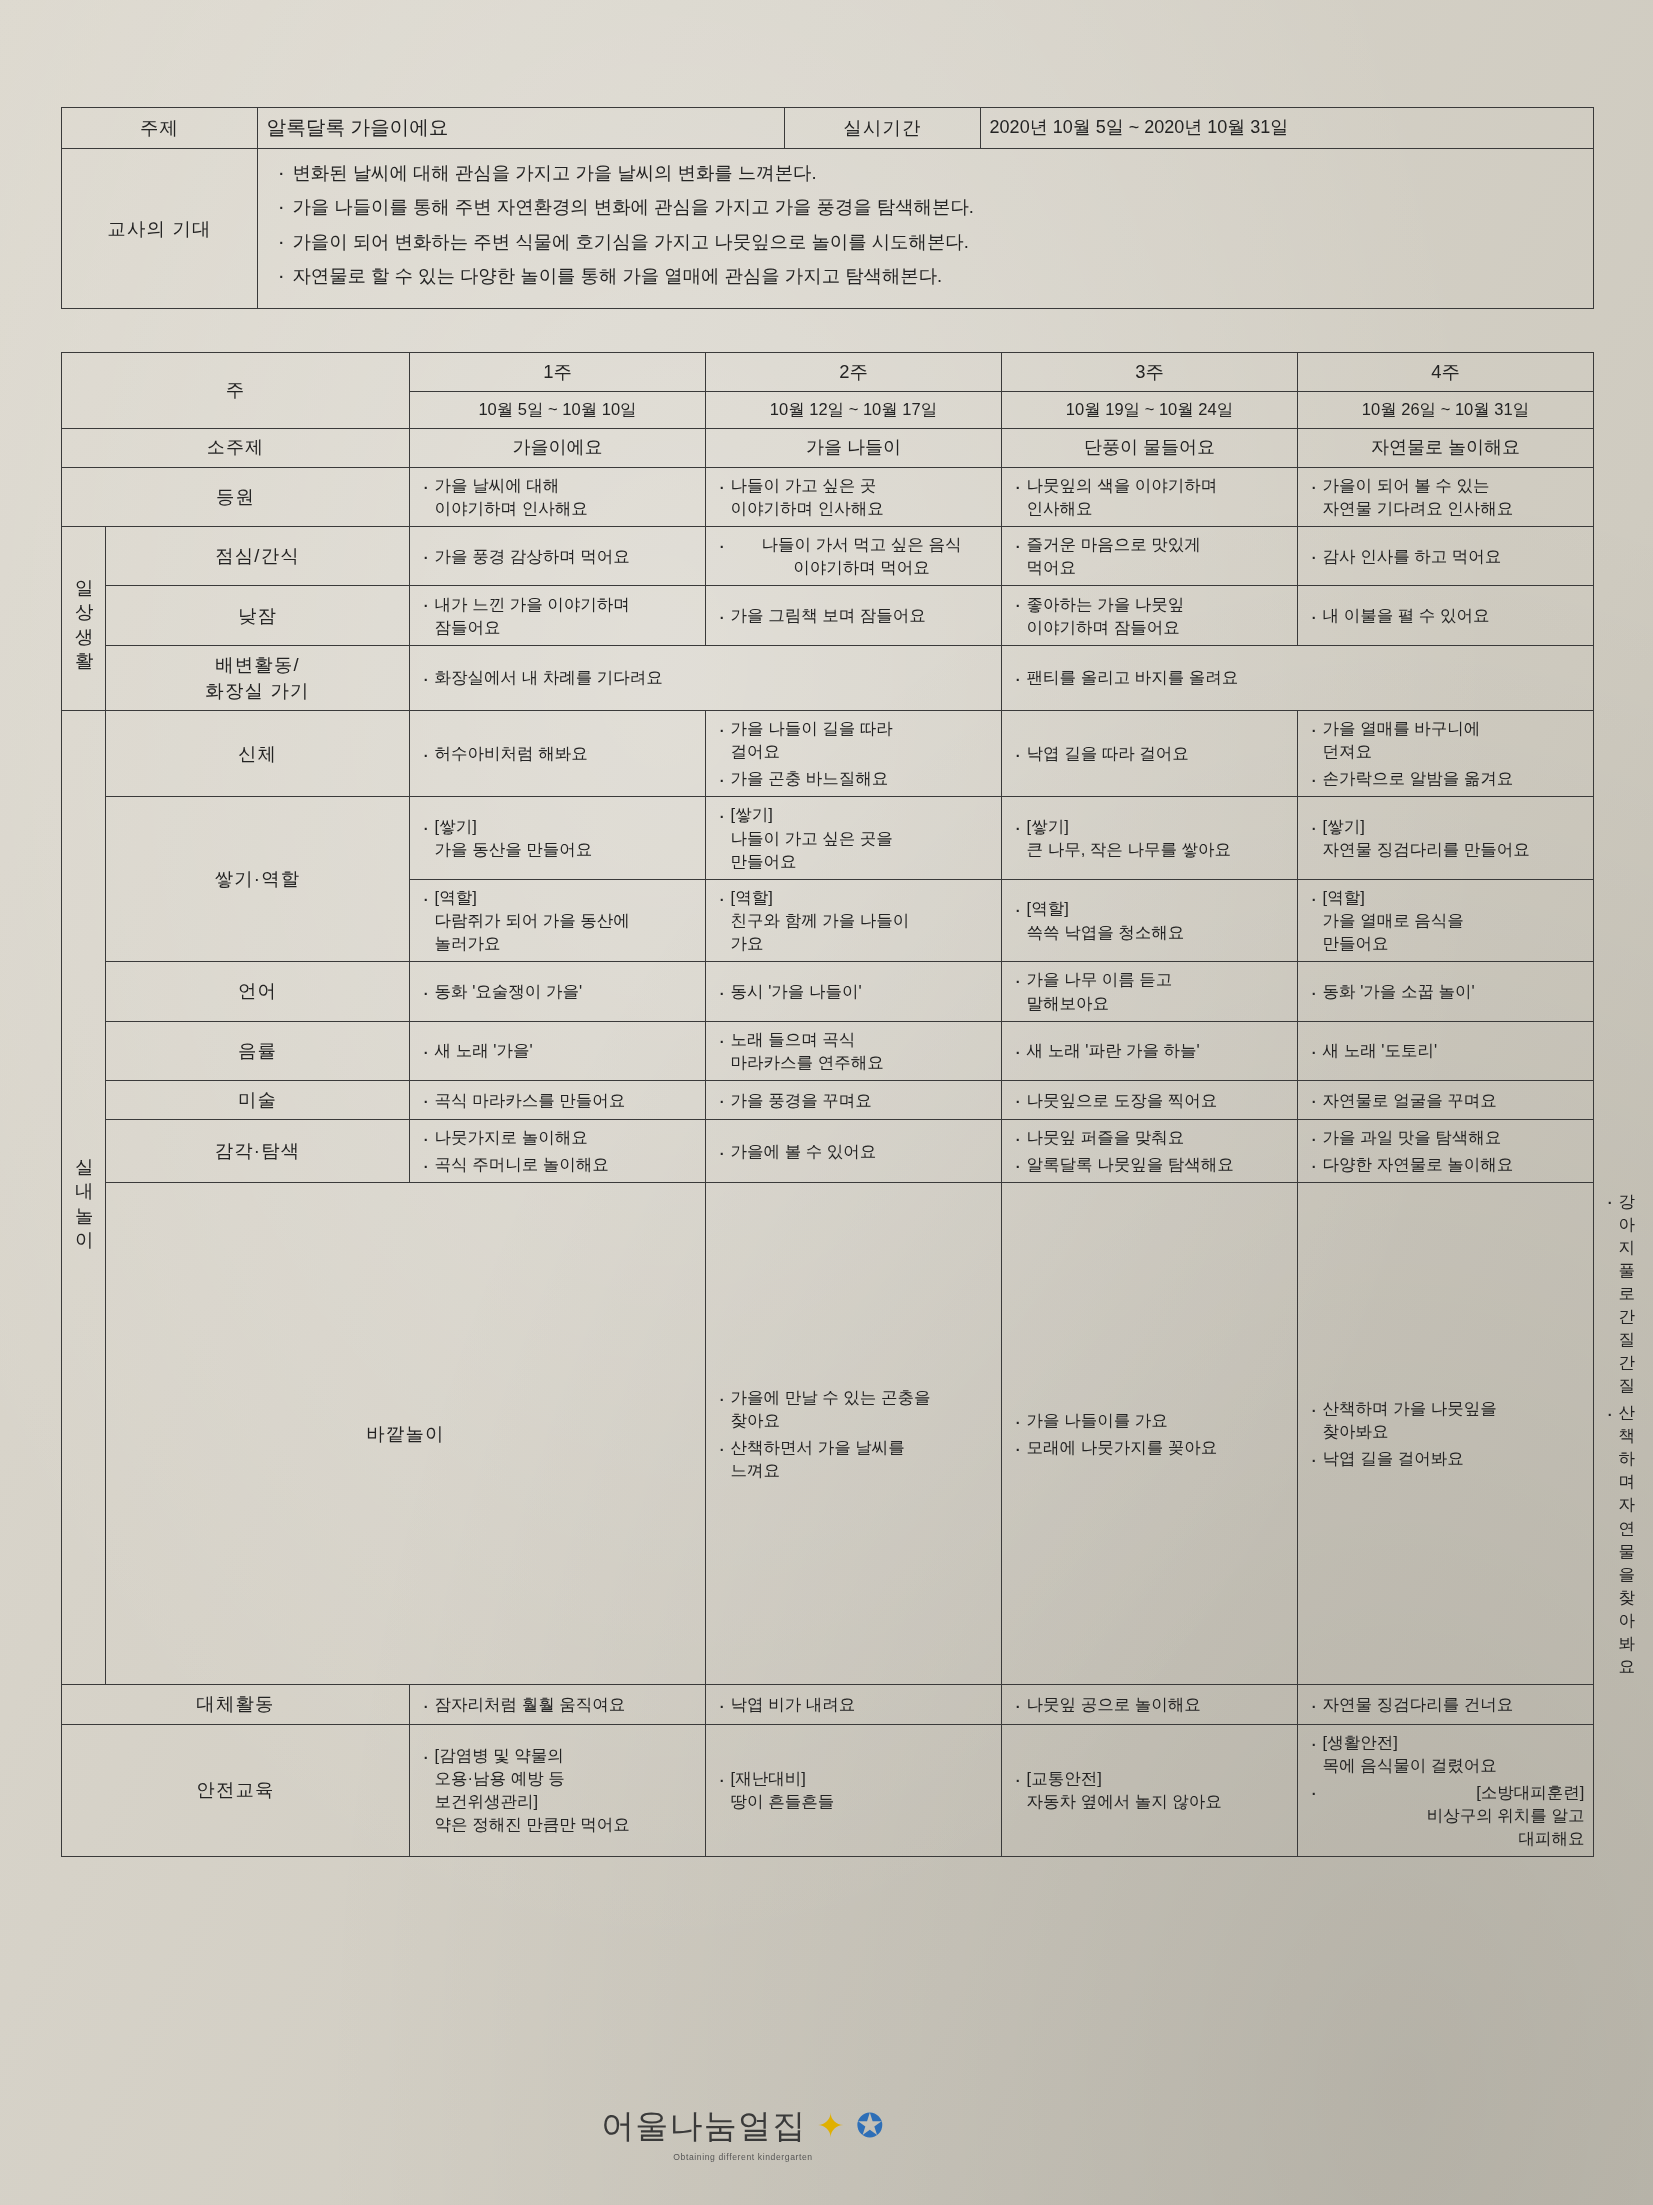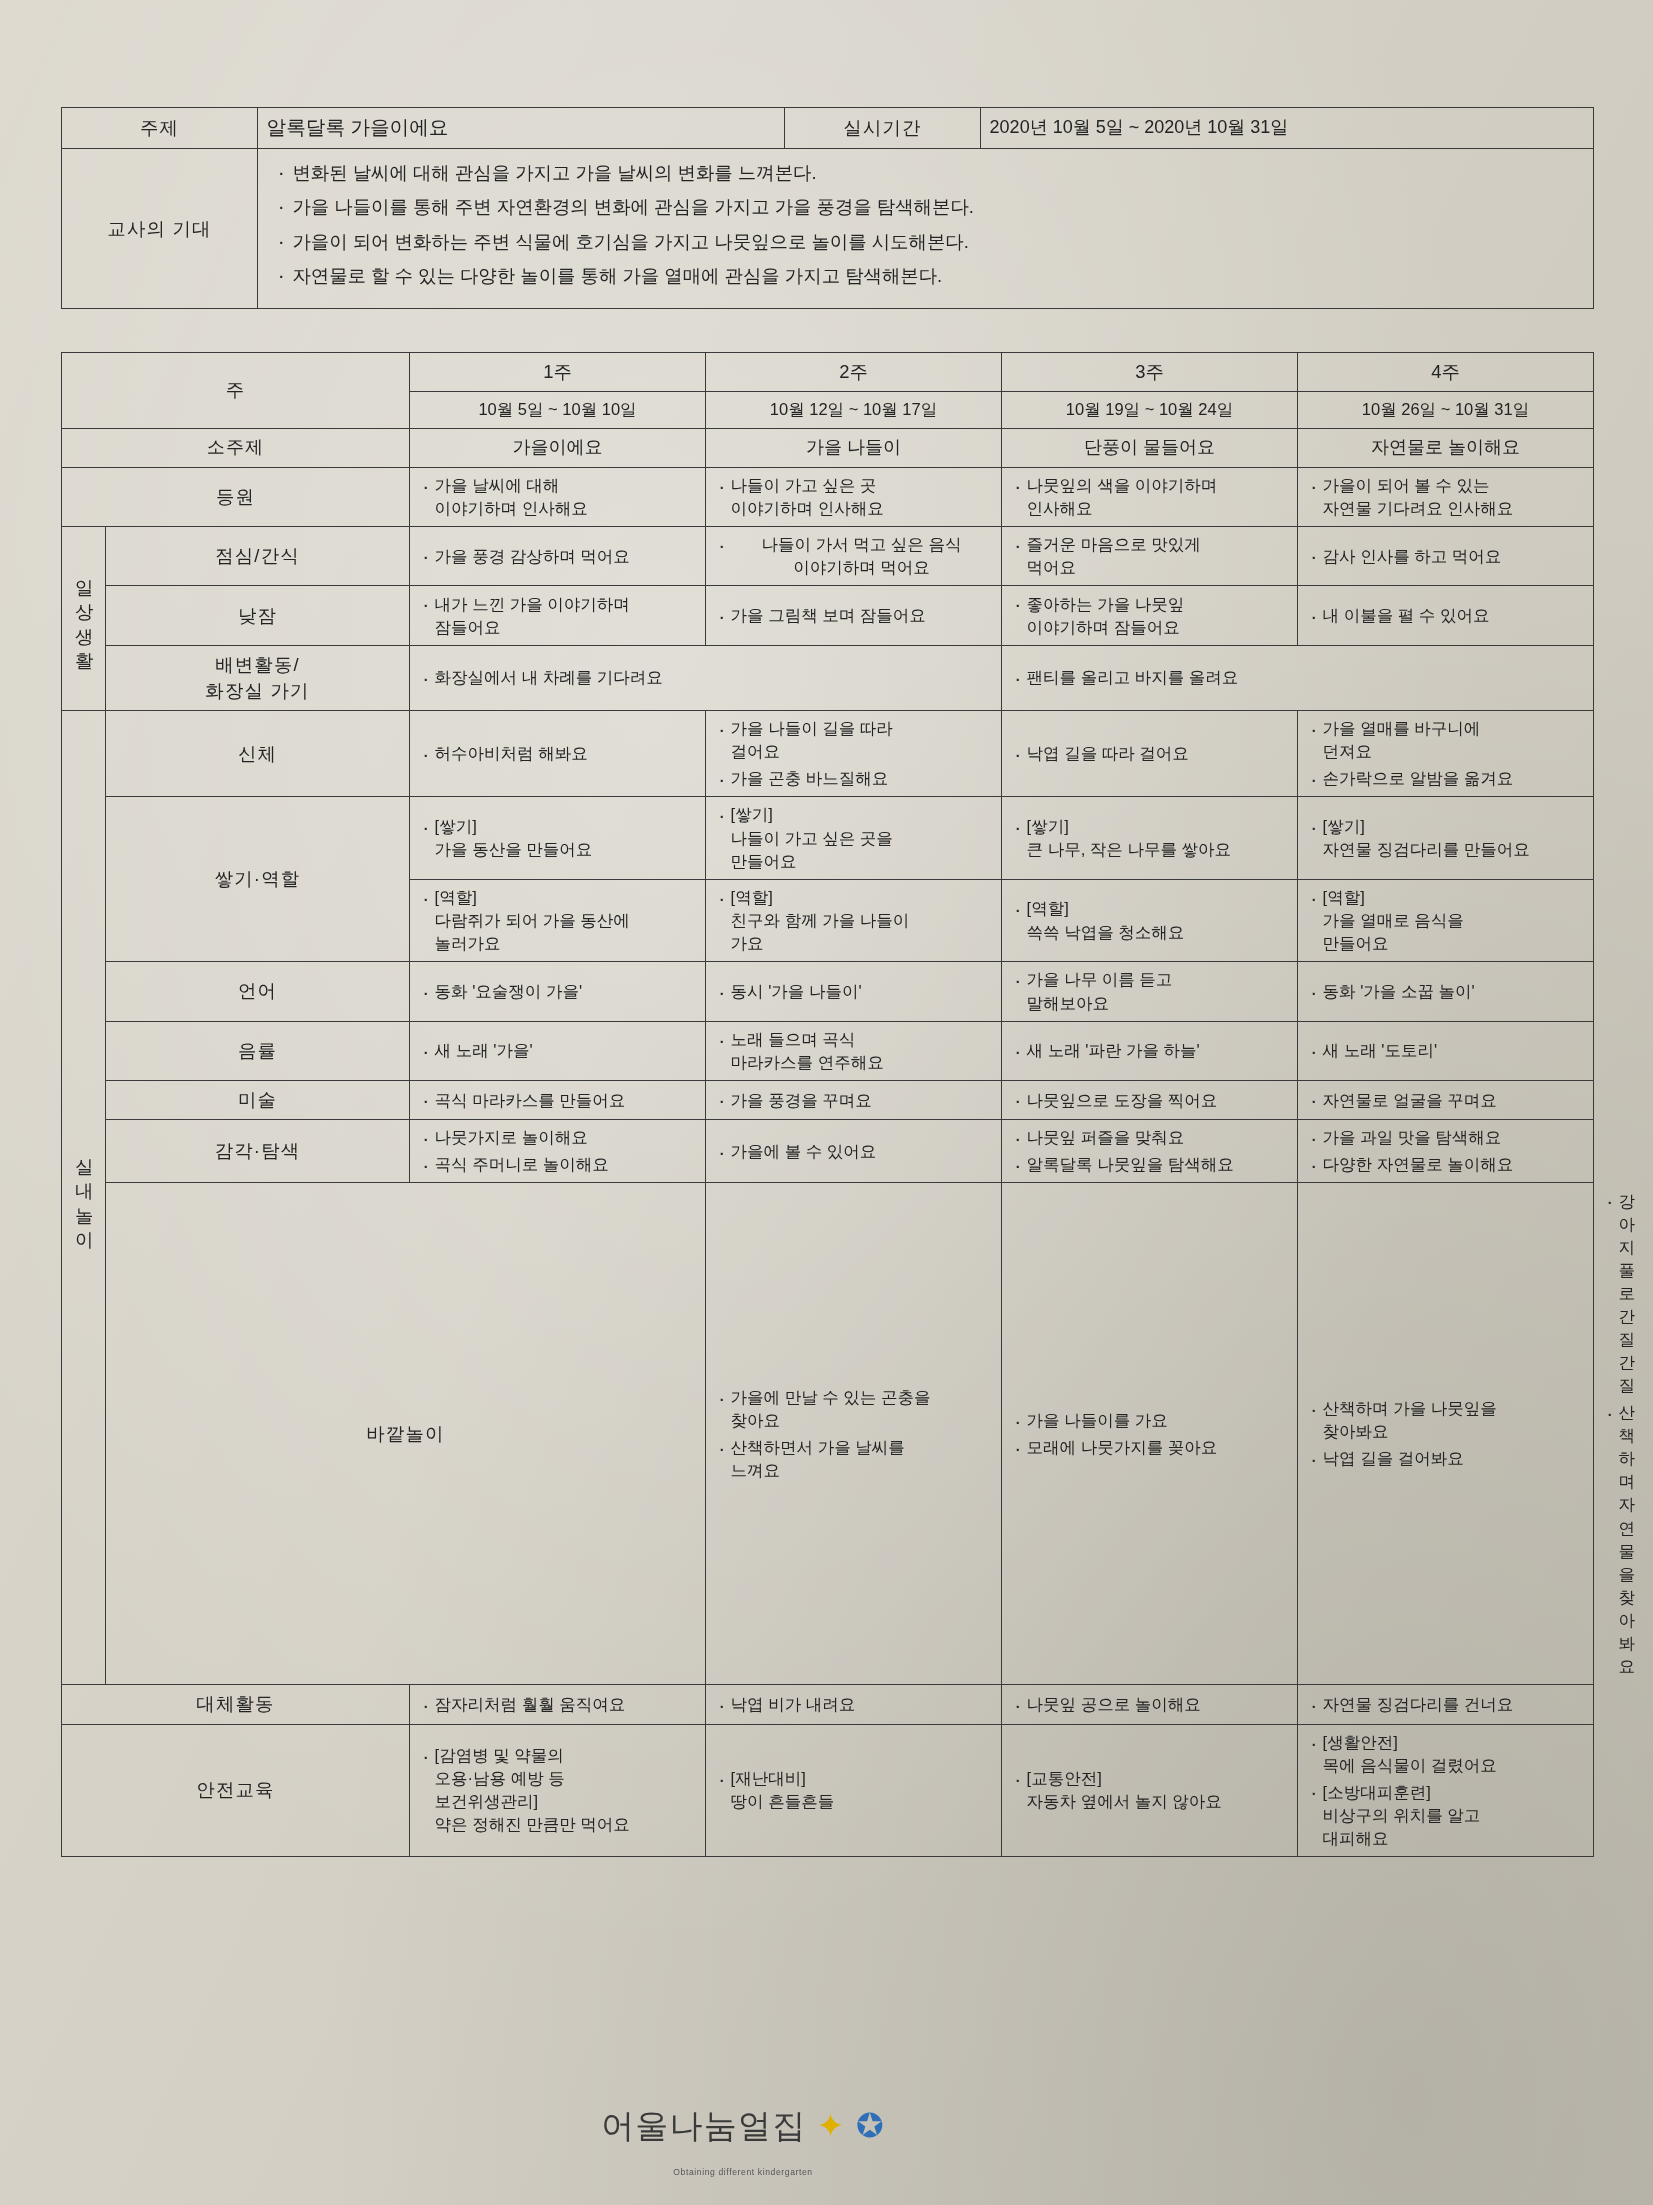--- a/index.html
+++ b/index.html
@@ -114,21 +114,21 @@
     color: #3a3a3a;
     letter-spacing: 1.2px;
   }
   .footer-logo .mark-blue { color: #2e6fb7; }
   .footer-logo .mark-y { color: #e0b000; }
   .footer-sub {
     display: block;
     font-size: 8.6px;
     color: #555;
     letter-spacing: 0.6px;
-    margin-top: 18px;
+    margin-top: 3px;
   }
 </style>
 </head>
 <body>
 
 <div class="page">
   <div class="paper-shade"></div>
 
 
   <table style="top:107px; height:auto;">
@@ -556,21 +556,21 @@
         <td>
           <ul class="cell-list">
               <li style="white-space: pre-line;">[교통안전]
 자동차 옆에서 놀지 않아요</li>
             </ul>
         </td>
         <td>
           <ul class="cell-list">
             <li style="white-space: pre-line;">[생활안전]
 목에 음식물이 걸렸어요</li>
-            <li style="white-space: pre-line;">[소방대피훈련]
+            <li style="white-space: pre-line; text-align: right;">[소방대피훈련]
 비상구의 위치를 알고
 대피해요</li>
           </ul>
         </td>
       </tr>
     </tbody>
   </table>
 
   <div class="footer-logo">
     <span>어울나눔얼집</span>

